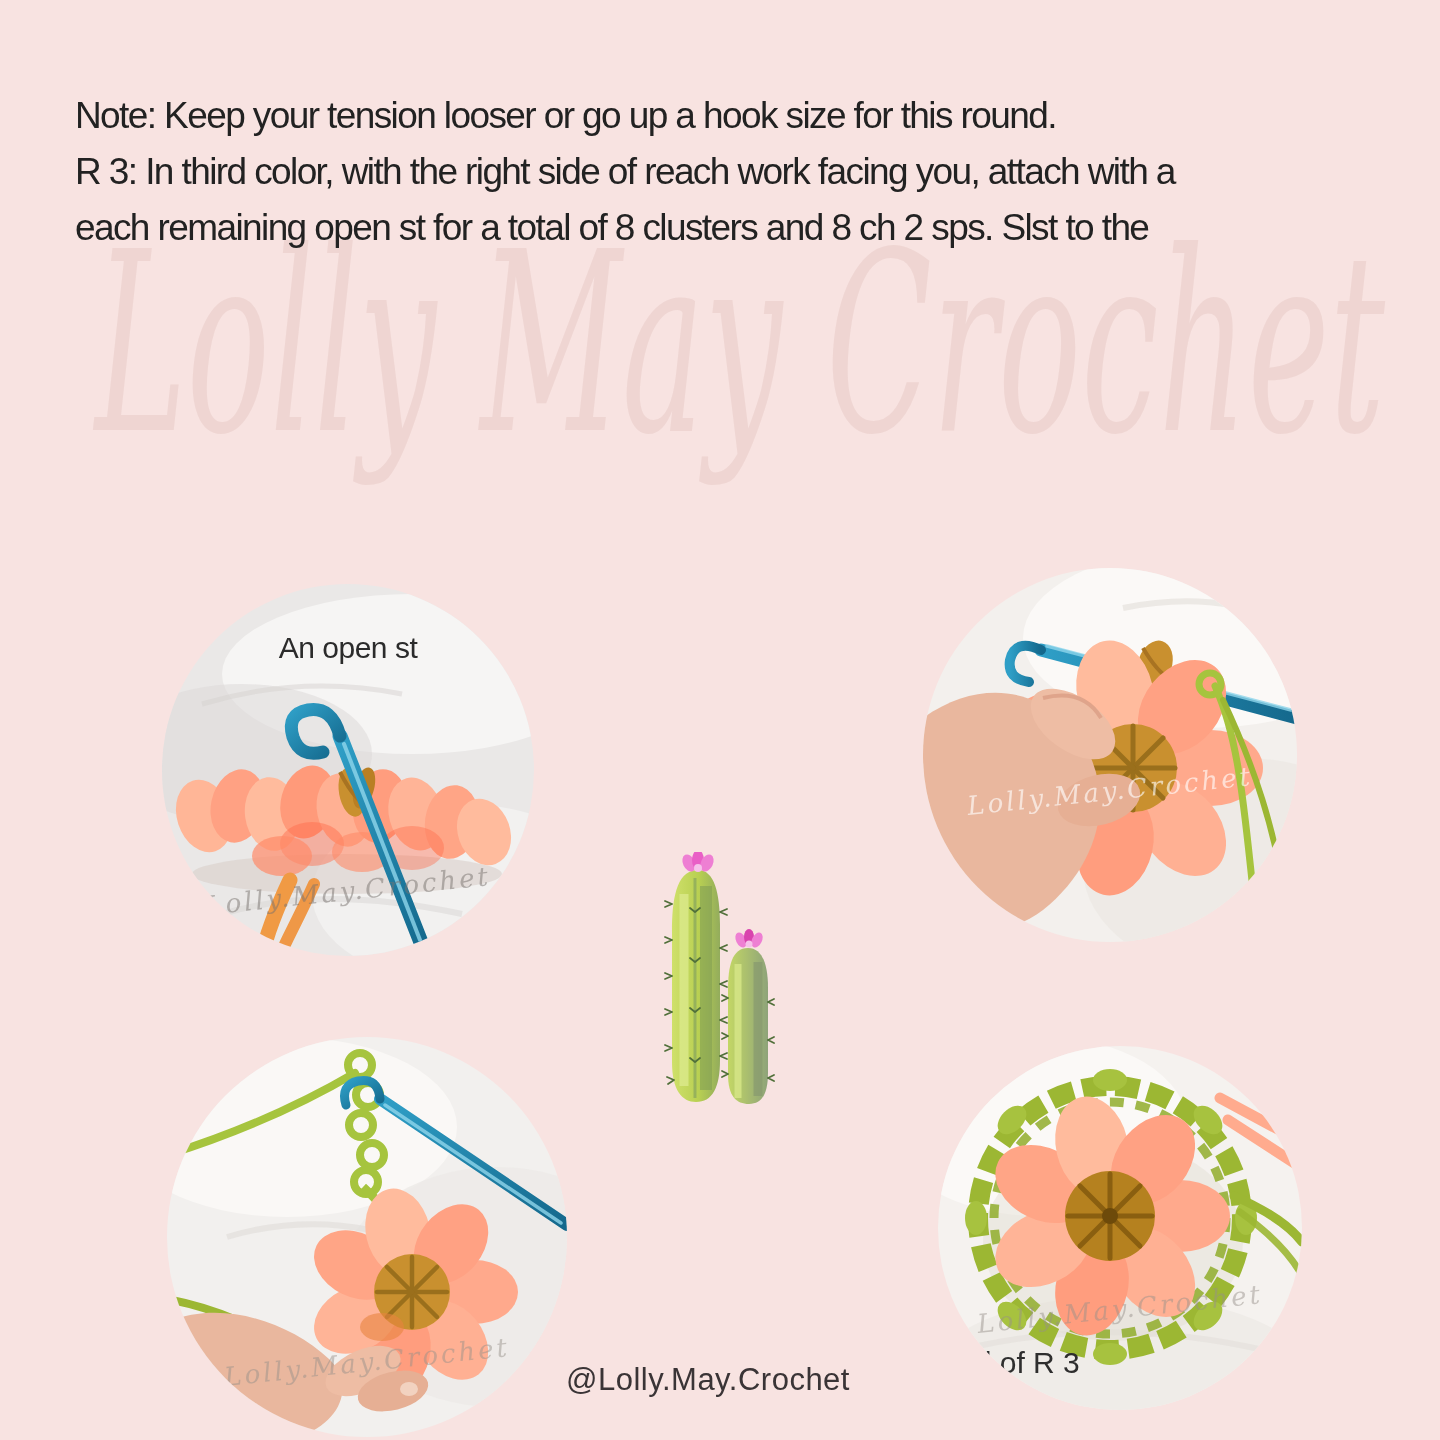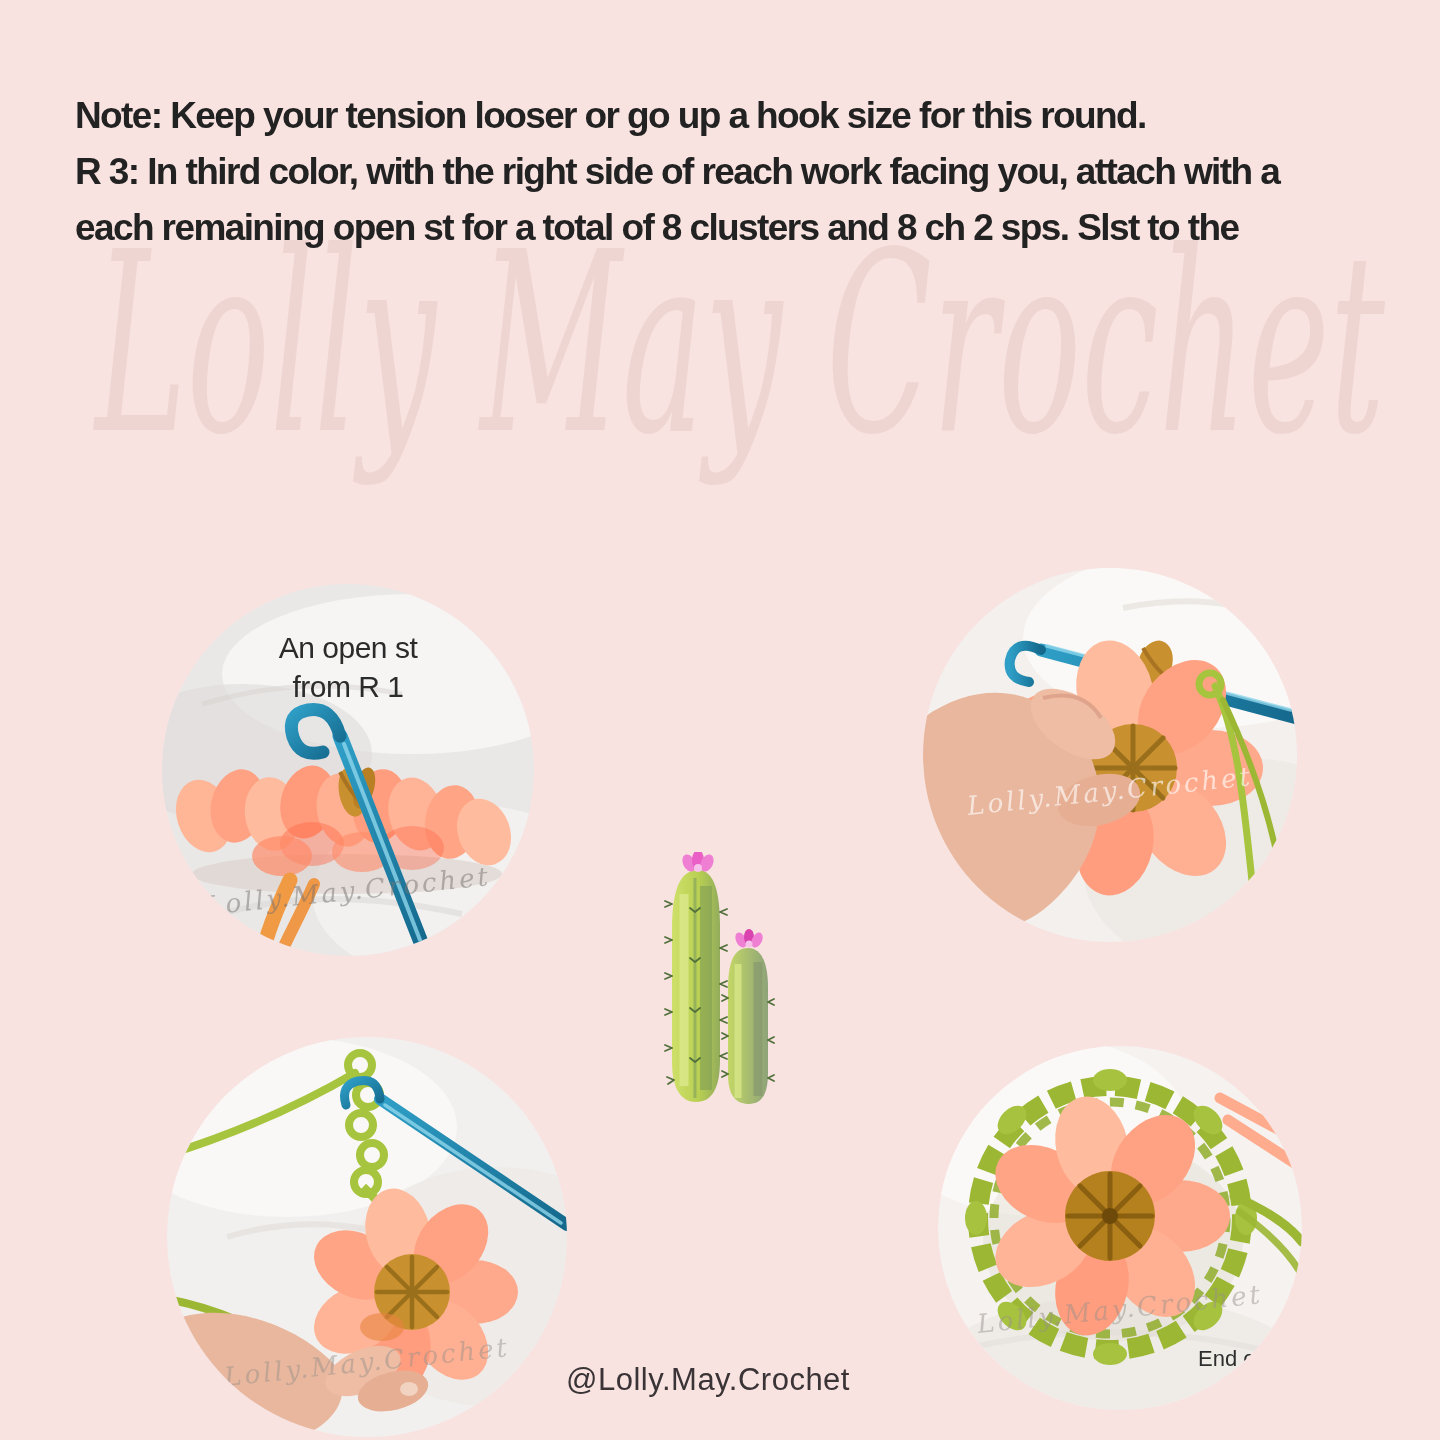--- a/index.html
+++ b/index.html
@@ -5,33 +5,33 @@
   html,body{margin:0;padding:0;background:#efe0de;}
   .canvas{
     position:relative;width:1440px;height:1440px;margin:0 auto;
     background:#f8e3e1;overflow:hidden;
     font-family:"Liberation Sans",sans-serif;
   }
   .big-watermark{position:absolute;left:0;top:0;pointer-events:none;}
   .instructions{position:absolute;left:75px;top:88px;width:1340px;color:#222222;}
   .instructions .iline{
     font-size:37px;line-height:56px;letter-spacing:-1.6px;white-space:nowrap;
-    font-weight:700;
+    font-weight:400;
   }
   .photo{
     position:absolute;border-radius:50%;overflow:hidden;
   }
   .photo svg{display:block;}
   .photo-label{
     position:absolute;left:0;width:100%;text-align:center;color:#2b2b2b;
     font-size:30px;line-height:39px;letter-spacing:-0.5px;
   }
   .photo-caption{
-    position:absolute;left:0;width:100%;text-align:right;color:#2e2e2e;
-    font-size:22px;letter-spacing:0px;
+    position:absolute;left:0;width:100%;text-align:left;color:#2e2e2e;
+    font-size:30px;letter-spacing:0px;
   }
   .photo-wm{
     position:absolute;left:0;width:100%;text-align:center;
     font-family:"DejaVu Serif",serif;font-style:italic;font-size:26px;
     letter-spacing:3px;transform:rotate(-6deg);white-space:nowrap;
     pointer-events:none;
   }
   .wm-dark{color:rgba(120,114,110,0.5);}
   .wm-light{color:rgba(255,255,255,0.62);}
   .wm-mid{color:rgba(150,144,138,0.48);}
@@ -100,21 +100,20 @@
         <path d="M178 152 q -8 -30 -32 -26 q -22 4 -15 27 q 7 21 30 15" stroke="url(#hookg1)" stroke-width="13" fill="none" stroke-linecap="round"></path>
         <path d="M182 160 L 258 356" stroke="#8fd6ec" stroke-width="4" stroke-linecap="round" opacity="0.8"></path>
       </g>
       <g>
         <path d="M128 296 C 112 330 104 352 100 372" stroke="#f09a44" stroke-width="15" stroke-linecap="round" fill="none"></path>
         <path d="M152 300 C 136 336 122 360 118 372" stroke="#ef8f35" stroke-width="12" stroke-linecap="round" fill="none" opacity="0.9"></path>
       </g>
     </svg>
     <div class="photo-label" style="top:28px;margin-top:16px;">
       <div>An open st</div>
-      <div>from R 1</div>
     </div>
     <div class="photo-wm wm-dark" style="top:292px;">Lolly.May.Crochet</div>
   </div>
 
   <div class="photo" style="left:923px;top:568px;width:374px;height:374px;">
     <svg width="374" height="374" viewBox="0 0 374 374">
       <defs>
         <linearGradient id="hookg2" x1="0" y1="0" x2="1" y2="0">
           <stop offset="0" stop-color="#2f9fc7"></stop>
             <stop offset="1" stop-color="#14688c"></stop>

